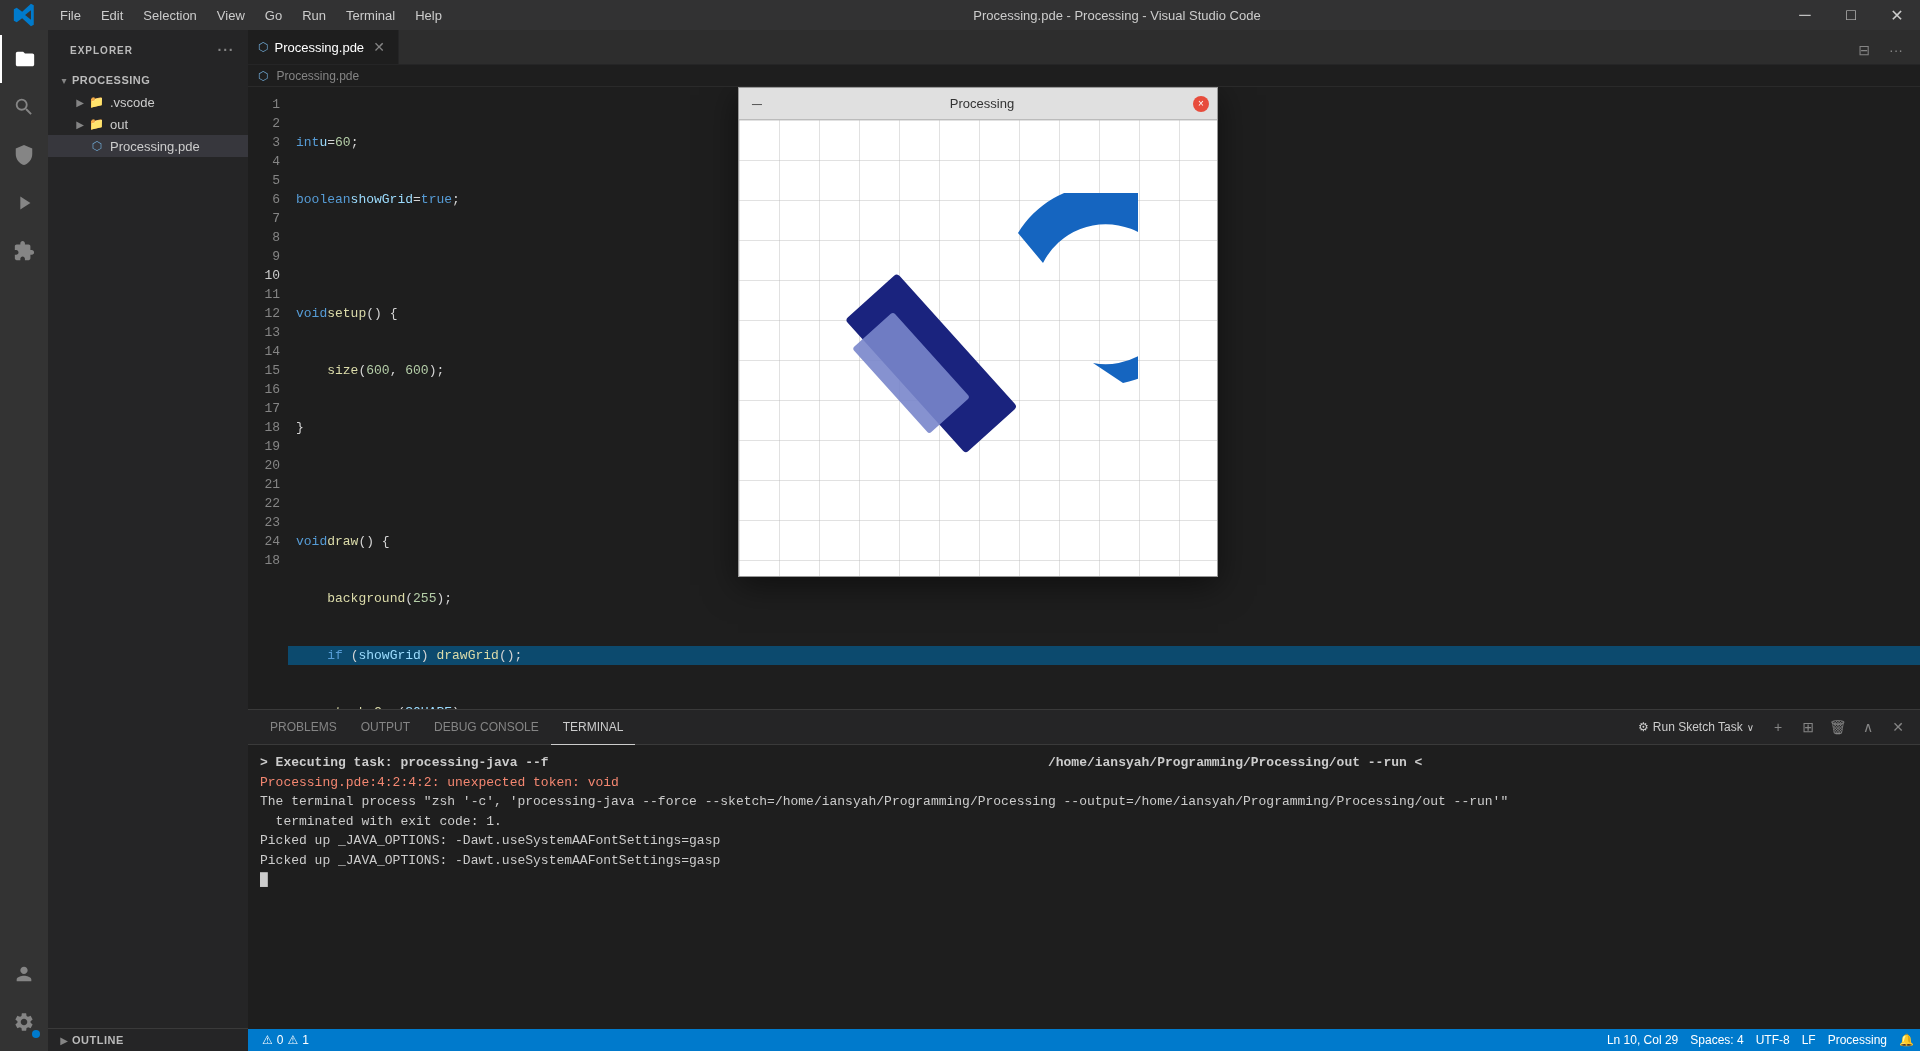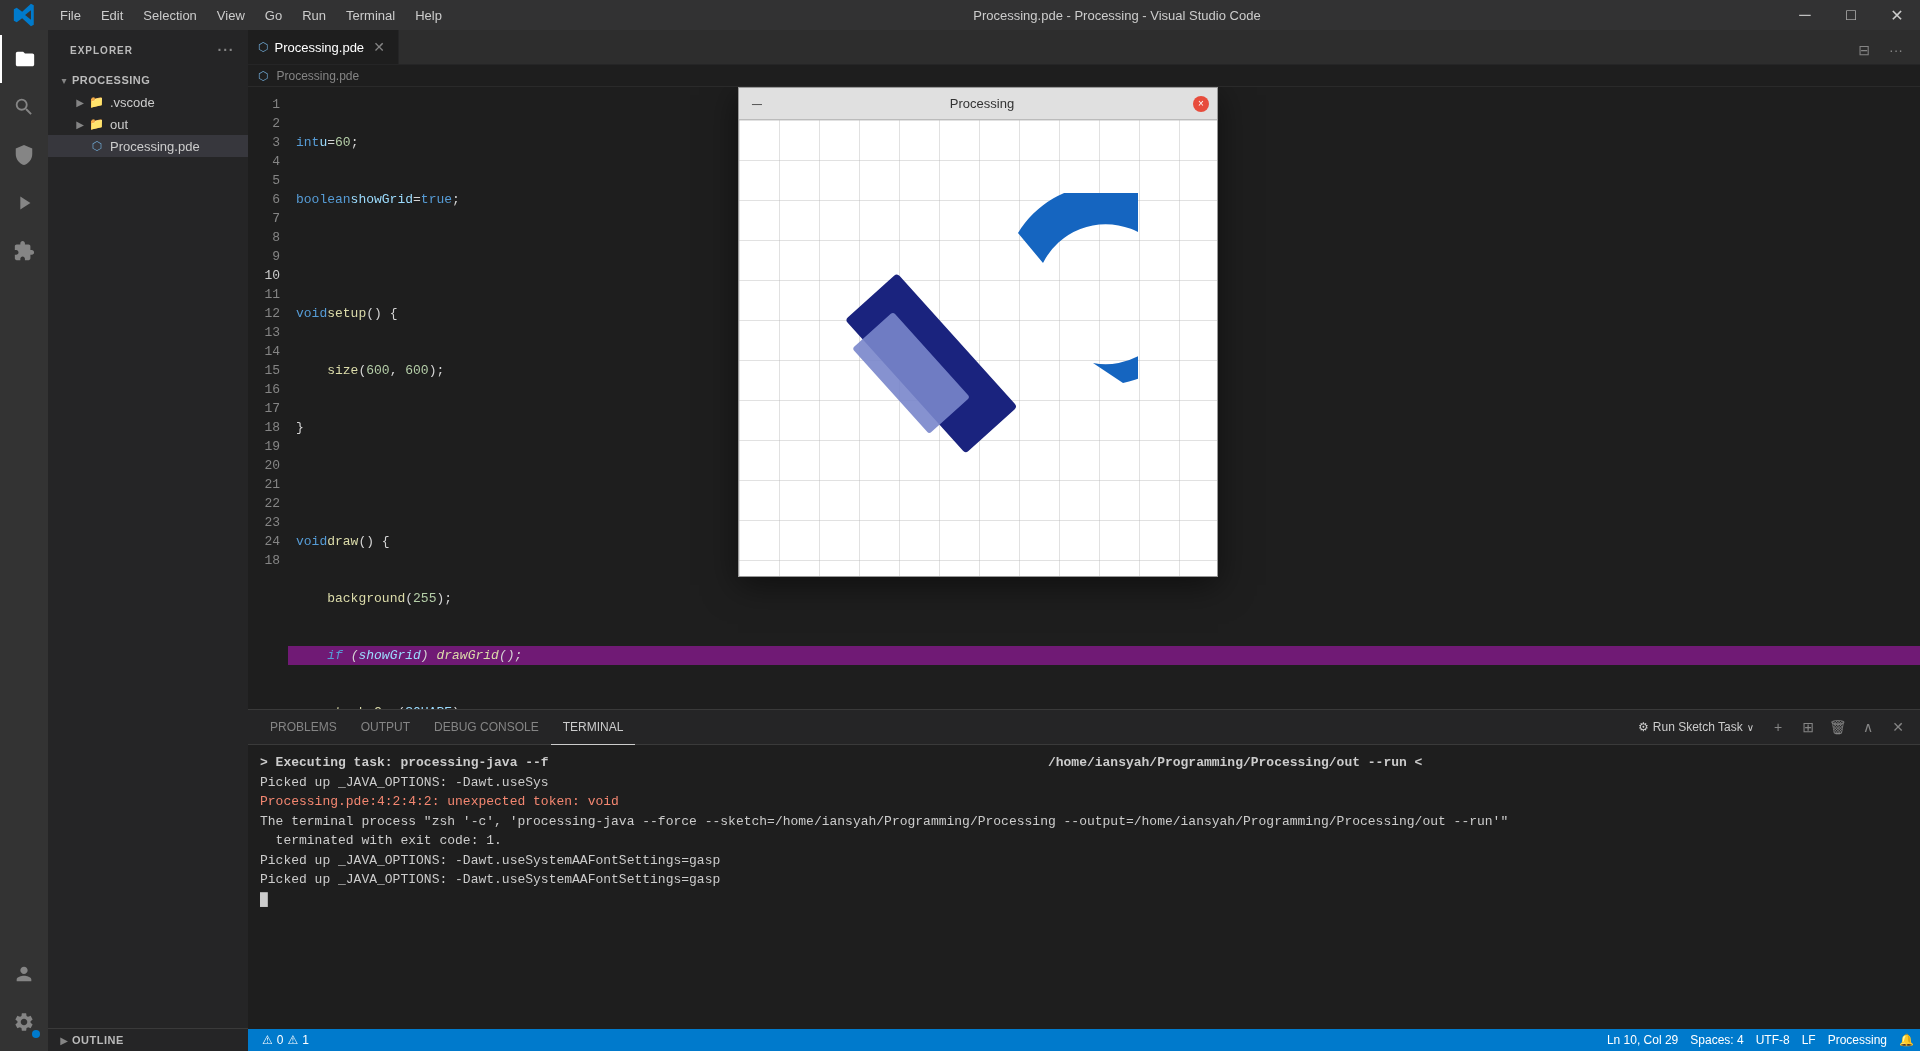--- a/index.html
+++ b/index.html
@@ -298,21 +298,21 @@
       overflow: hidden;
       white-space: pre;
       color: #d4d4d4;
     }
     .code-line {
       padding: 0 8px;
       height: 19px;
       display: flex;
       align-items: center;
     }
-    .code-line.highlighted { background: #701a75; font-style: italic; }
+    .code-line.highlighted { background: #0c4a6e; }
 
     
     .kw { color: #569cd6; }
     .type { color: #569cd6; }
     .num { color: #b5cea8; }
     .fn { color: #dcdcaa; }
     .op { color: #d4d4d4; }
     .bool { color: #569cd6; }
 
     
@@ -747,21 +747,20 @@
             <div class="panel-btn">⊞</div>
             <div class="panel-btn">🗑</div>
             <div class="panel-btn">∧</div>
             <div class="panel-btn">✕</div>
           </div>
         </div>
 
         <div class="terminal-content">
           <div class="terminal-line terminal-cmd">&gt; Executing task: processing-java --f                                                                /home/iansyah/Programming/Processing/out --run &lt;</div>
           <div class="terminal-line"></div>
-          <div class="terminal-line">Picked up _JAVA_OPTIONS: -Dawt.useSys</div>
           <div class="terminal-line terminal-error">Processing.pde:4:2:4:2: unexpected token: void</div>
           <div class="terminal-line">The terminal process "zsh '-c', 'processing-java --force --sketch=/home/iansyah/Programming/Processing --output=/home/iansyah/Programming/Processing/out --run'"</div>
           <div class="terminal-line">&nbsp; terminated with exit code: 1.</div>
           <div class="terminal-line"></div>
           <div class="terminal-line"></div>
           <div class="terminal-line"></div>
           <div class="terminal-line">Picked up _JAVA_OPTIONS: -Dawt.useSystemAAFontSettings=gasp</div>
           <div class="terminal-line">Picked up _JAVA_OPTIONS: -Dawt.useSystemAAFontSettings=gasp</div>
           <div class="terminal-line">█</div>
         </div>

